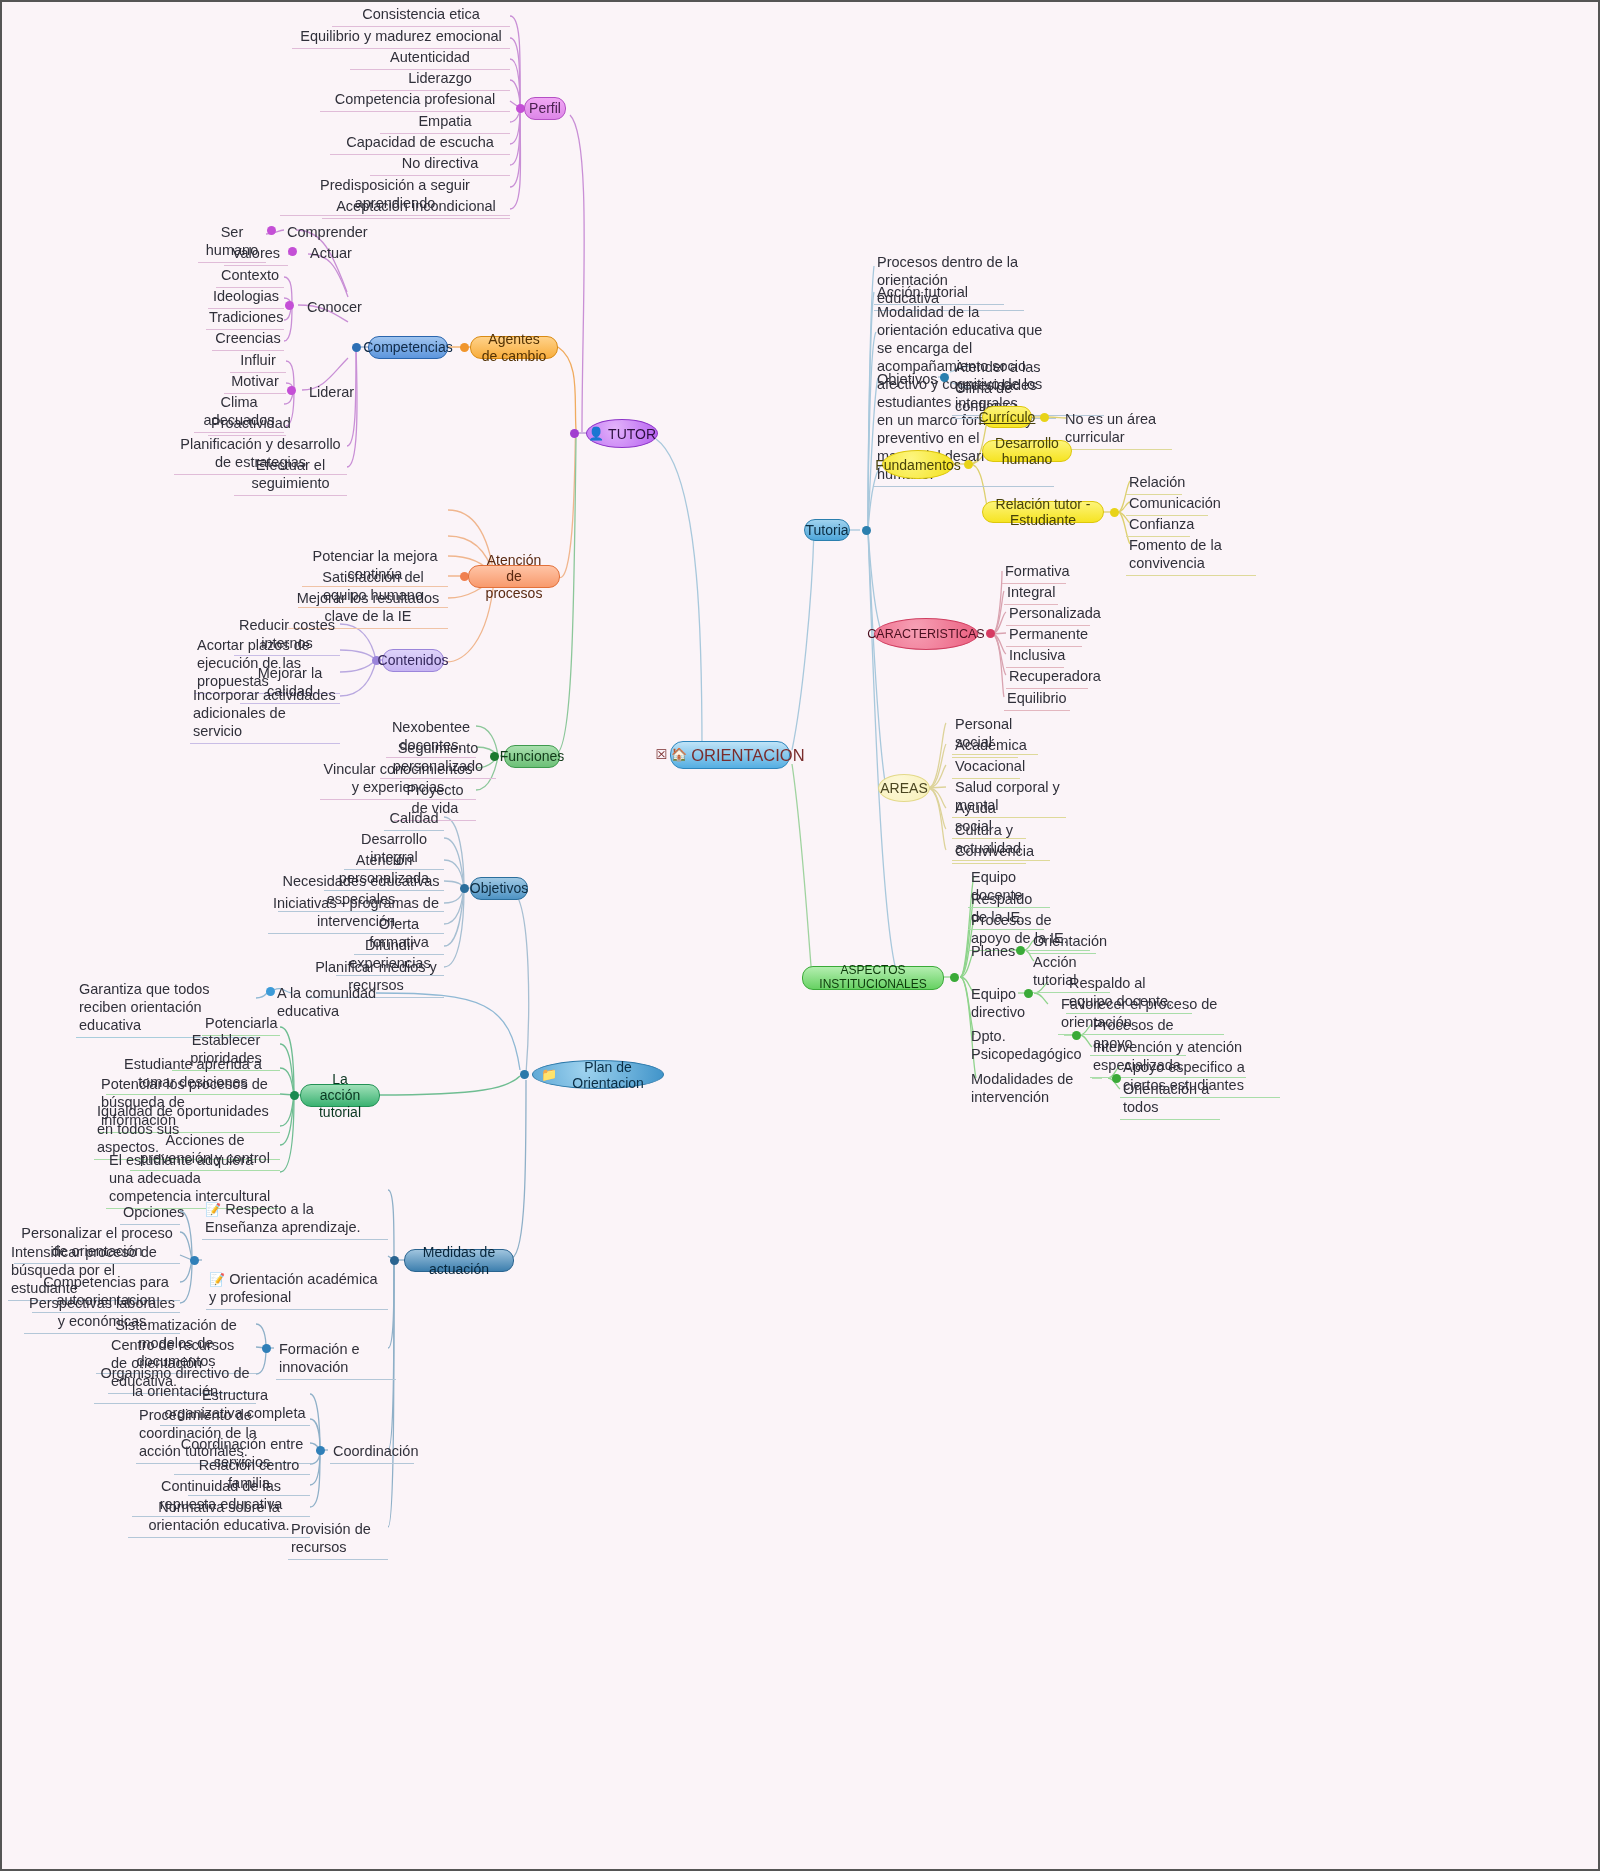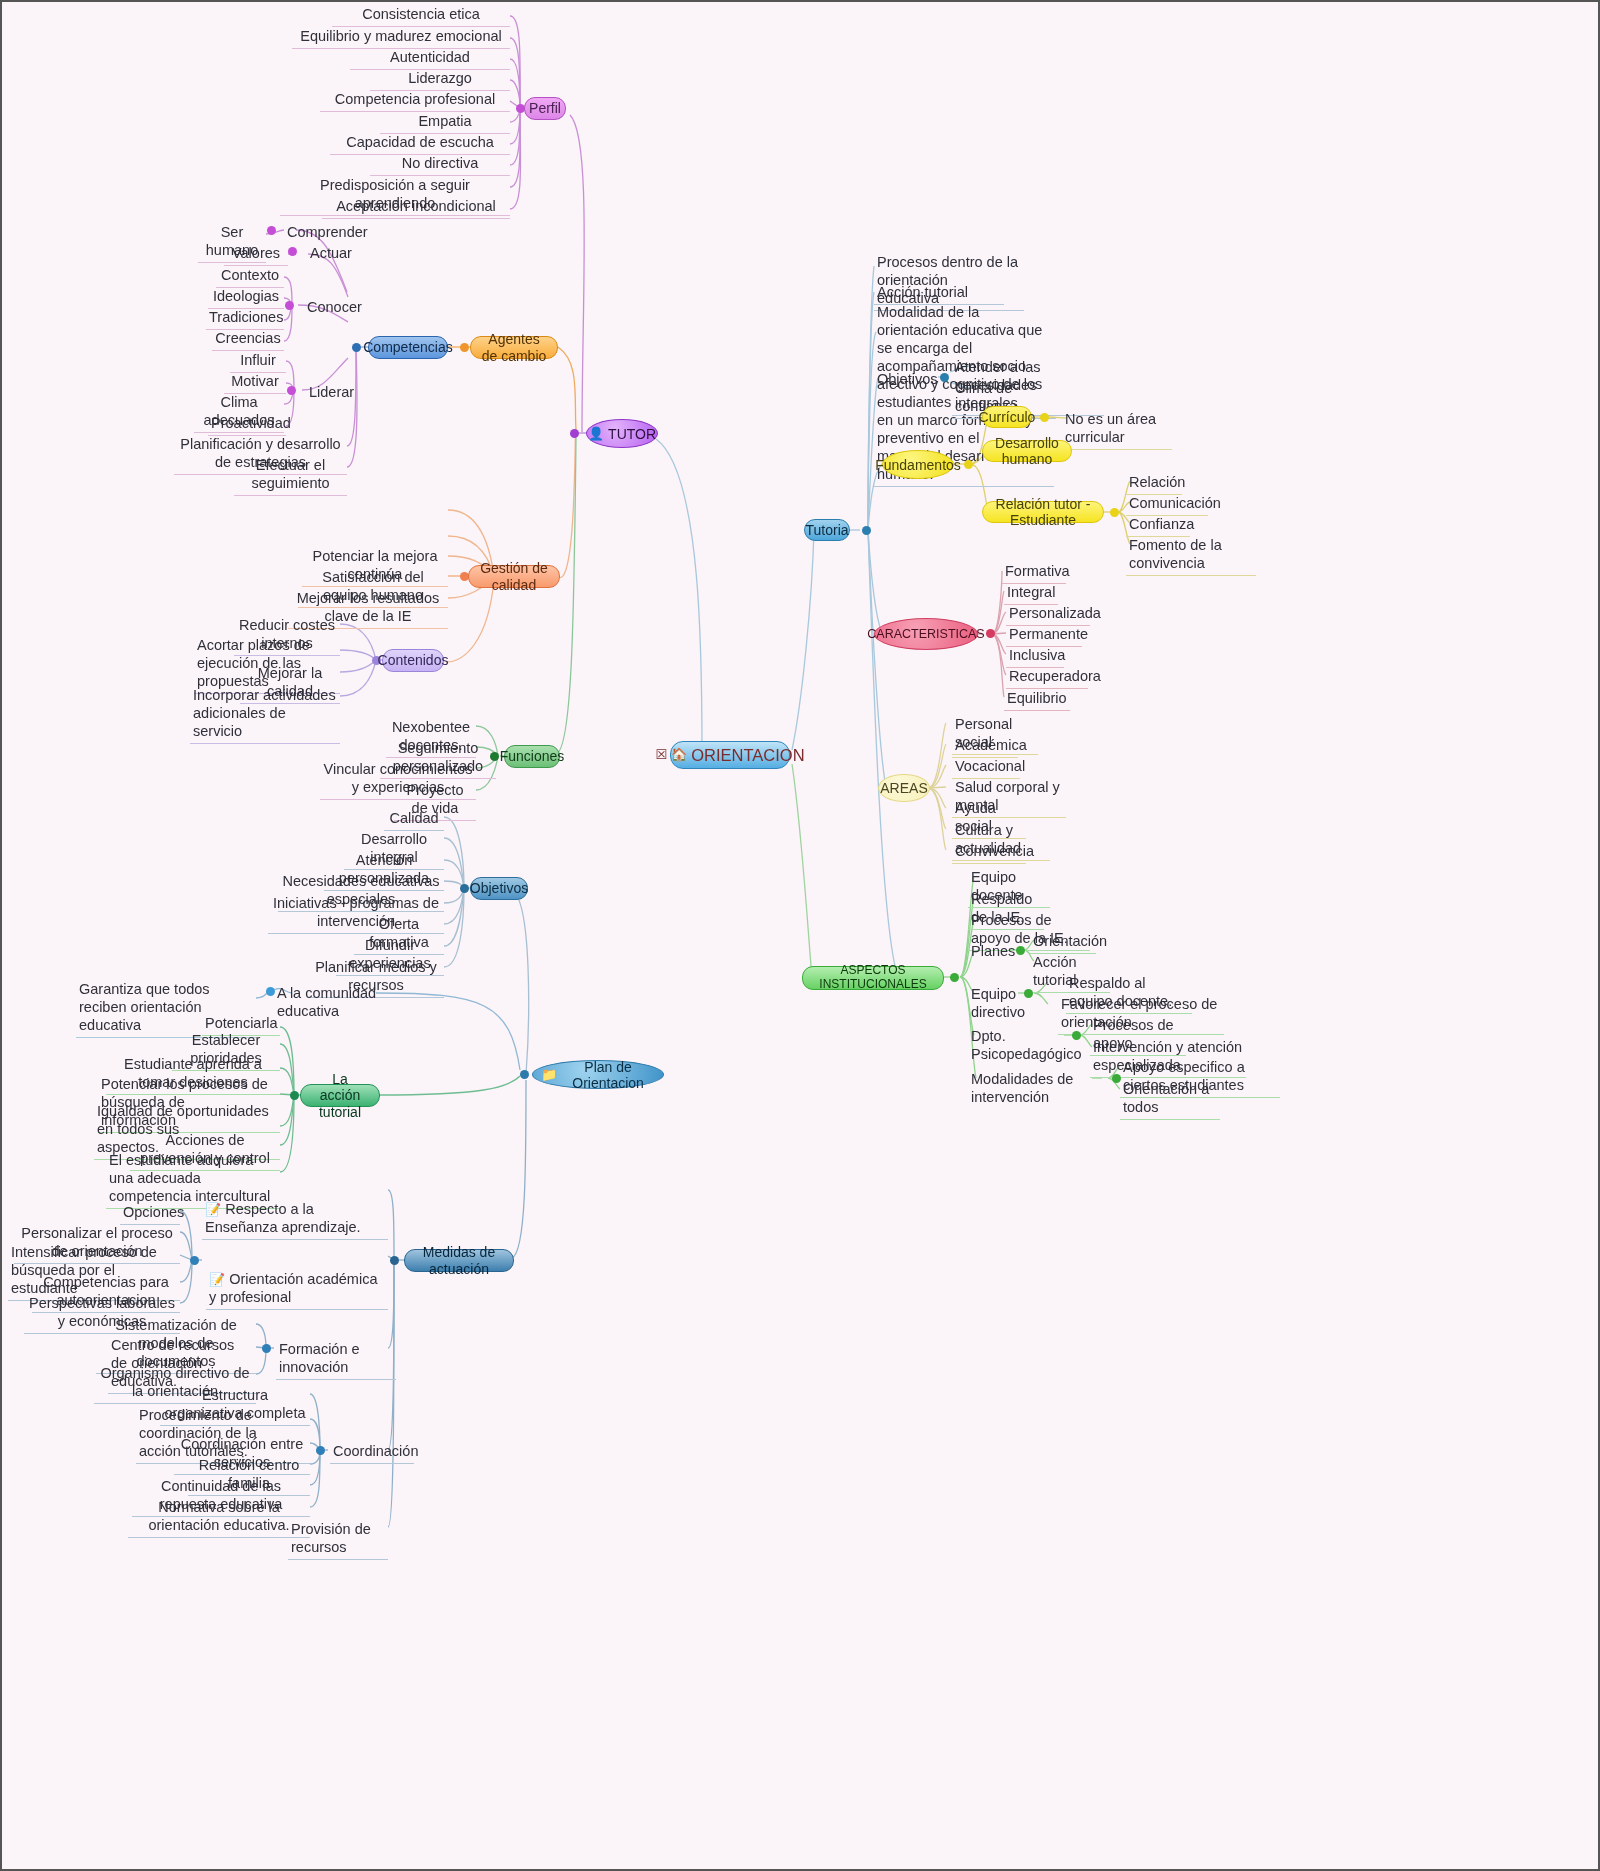--- a/index.html
+++ b/index.html
@@ -325,21 +325,21 @@
 
 <div class="dot" style="left:350px;top:341px;width:9px;height:9px;background:#2d6fb5;"></div>
 <div class="pill p-comp" style="left:366px;top:334px;width:80px;height:23px;">Competencias</div>
 <div class="dot" style="left:458px;top:341px;width:9px;height:9px;background:#f0952c;"></div>
 <div class="pill p-agen" style="left:468px;top:334px;width:88px;height:23px;">Agentes de cambio</div>
 
 <div class="leaf r orange ul" style="left:300px;top:545px;width:146px;">Potenciar la mejora continúa</div>
 <div class="leaf r orange ul" style="left:296px;top:566px;width:150px;">Satisfacción del equipo humano</div>
 <div class="leaf r orange ul" style="left:286px;top:587px;width:160px;">Mejorar los resultados clave de la IE</div>
 <div class="dot" style="left:458px;top:570px;width:9px;height:9px;background:#f08050;"></div>
-<div class="pill p-gest" style="left:466px;top:563px;width:92px;height:23px;">Gestión de calidad</div>
+<div class="pill p-gest" style="left:466px;top:563px;width:92px;height:23px;">Atención de procesos</div>
 
 <div class="leaf r purple ul" style="left:232px;top:614px;width:106px;">Reducir costes internos</div>
 <div class="leaf l purple ul" style="left:192px;top:634px;width:146px;">Acortar plazos de ejecución de las
 propuestas</div>
 <div class="leaf r purple ul" style="left:238px;top:662px;width:100px;">Mejorar la calidad</div>
 <div class="leaf l purple ul" style="left:188px;top:684px;width:150px;">Incorporar actividades adicionales de
 servicio</div>
 <div class="dot" style="left:370px;top:654px;width:9px;height:9px;background:#9b85da;"></div>
 <div class="pill p-cont" style="left:380px;top:647px;width:62px;height:23px;">Contenidos</div>
 
@@ -446,21 +446,21 @@
 en un marco formativo y preventivo en el
 marco del desarrollo humano.</div>
 
 <div class="leaf l" style="left:872px;top:368px;width:62px;">Objetivos</div>
 <div class="dot" style="left:938px;top:371px;width:9px;height:9px;background:#2b7fae;"></div>
 <div class="leaf l blue ul" style="left:950px;top:356px;width:152px;">Atender a las necesidades integrales.</div>
 <div class="leaf l blue ul" style="left:950px;top:377px;width:104px;">Clima de confianza</div>
 
 <div class="ell e-fund" style="left:880px;top:448px;width:72px;height:29px;">Fundamentos</div>
 <div class="dot" style="left:962px;top:458px;width:9px;height:9px;background:#e8d318;"></div>
-<div class="pill p-yel" style="left:980px;top:404px;width:50px;height:22px;">Currículo</div>
+<div class="pill p-yel" style="left:980px;top:404px;width:50px;height:22px;text-decoration:underline;">Currículo</div>
 <div class="dot" style="left:1038px;top:411px;width:9px;height:9px;background:#e8d318;"></div>
 <div class="leaf l yellow ul" style="left:1060px;top:408px;width:110px;">No es un área curricular</div>
 <div class="pill p-yel" style="left:980px;top:438px;width:90px;height:22px;">Desarrollo humano</div>
 <div class="pill p-yel" style="left:980px;top:499px;width:122px;height:22px;">Relación tutor - Estudiante</div>
 <div class="dot" style="left:1108px;top:506px;width:9px;height:9px;background:#e8d318;"></div>
 <div class="leaf l yellow ul" style="left:1124px;top:471px;width:56px;">Relación</div>
 <div class="leaf l yellow ul" style="left:1124px;top:492px;width:82px;">Comunicación</div>
 <div class="leaf l yellow ul" style="left:1124px;top:513px;width:64px;">Confianza</div>
 <div class="leaf l yellow ul" style="left:1124px;top:534px;width:130px;">Fomento de la convivencia</div>
 

